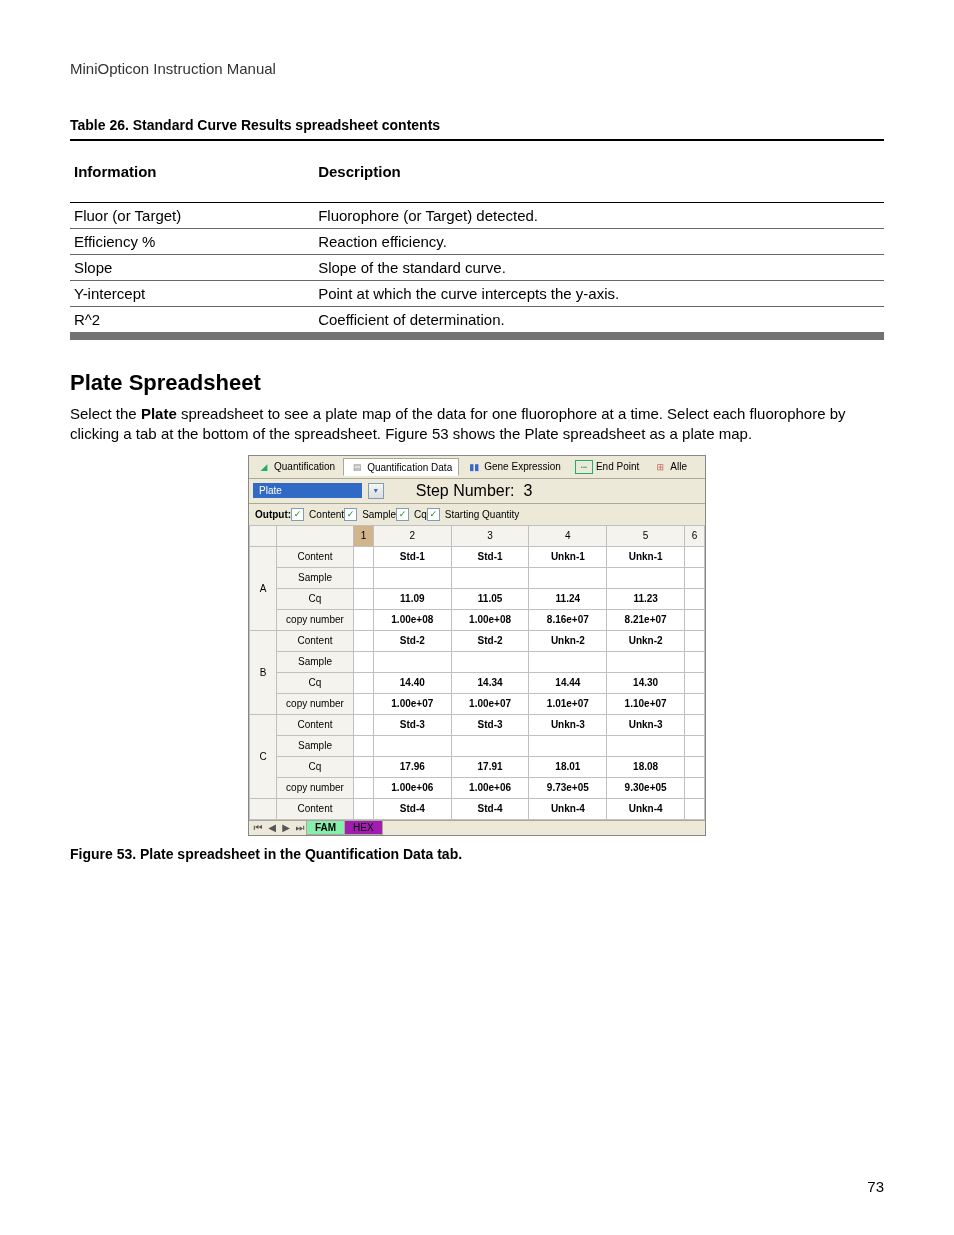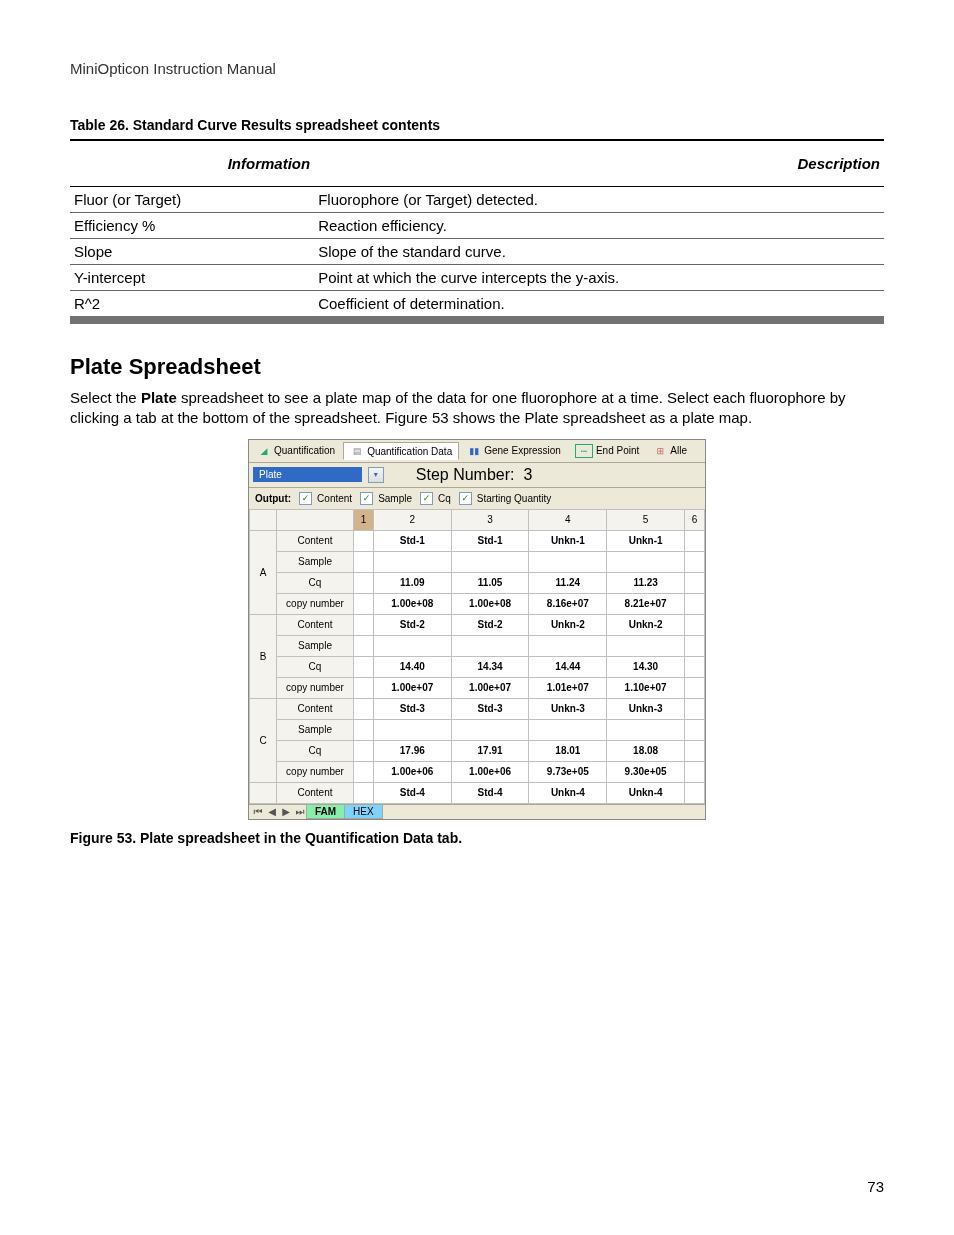--- a/index.html
+++ b/index.html
@@ -26,26 +26,25 @@
     font-weight: bold;
     font-size: 14px;
     margin-bottom: 6px;
   }
   table.info-table {
     border-collapse: collapse;
     width: 100%;
     font-size: 15px;
   }
   table.info-table th {
-    text-align: right;
-    font-weight: bold;
-    padding: 14px 4px;
+    text-align: left;
+    font-weight: bold;
+    padding: 22px 4px;
     border-top: 2px solid #000;
     border-bottom: 1px solid #000;
-    font-style: italic;
   }
   table.info-table td {
     padding: 4px 4px;
     border-bottom: 1px solid #666;
     vertical-align: top;
   }
   table.info-table tr:last-child td {
     border-bottom: 8px solid #737373;
   }
   .col-info { width: 30%; }
@@ -135,21 +134,20 @@
     display: inline-flex; align-items: center; justify-content: center;
     font-size: 8px;
     color: #316ac5;
   }
   .step-label { font-size: 16px; }
   .output-row {
     display: flex;
     align-items: center;
     background: #ece9d8;
     padding: 4px 6px;
-    gap: 8px;
     font-size: 10px;
   }
   .output-row b { font-weight: bold; }
   .chk {
     width: 11px; height: 11px;
     border: 1px solid #7f9db9;
     background: #fff;
     display: inline-flex; align-items: center; justify-content: center;
     font-size: 9px; color: #1c8a1c; line-height: 1;
     margin-right: 2px;
@@ -189,21 +187,21 @@
     display: flex;
     align-items: center;
     background: #ece9d8;
     border-top: 1px solid #aca899;
     padding: 0 2px;
     font-size: 10px;
   }
   .nav-btn { width: 14px; text-align: center; color: #555; cursor: pointer; }
   .sheet-tab {
     padding: 1px 8px;
-    background: #7dd3fc;
+    background: #a21caf;
     border: 1px solid #aca899;
     border-top: none;
     margin-left: -1px;
   }
   .sheet-tab.active {
     background: #86efac;
     font-weight: bold;
   }
 </style>
 </head>

